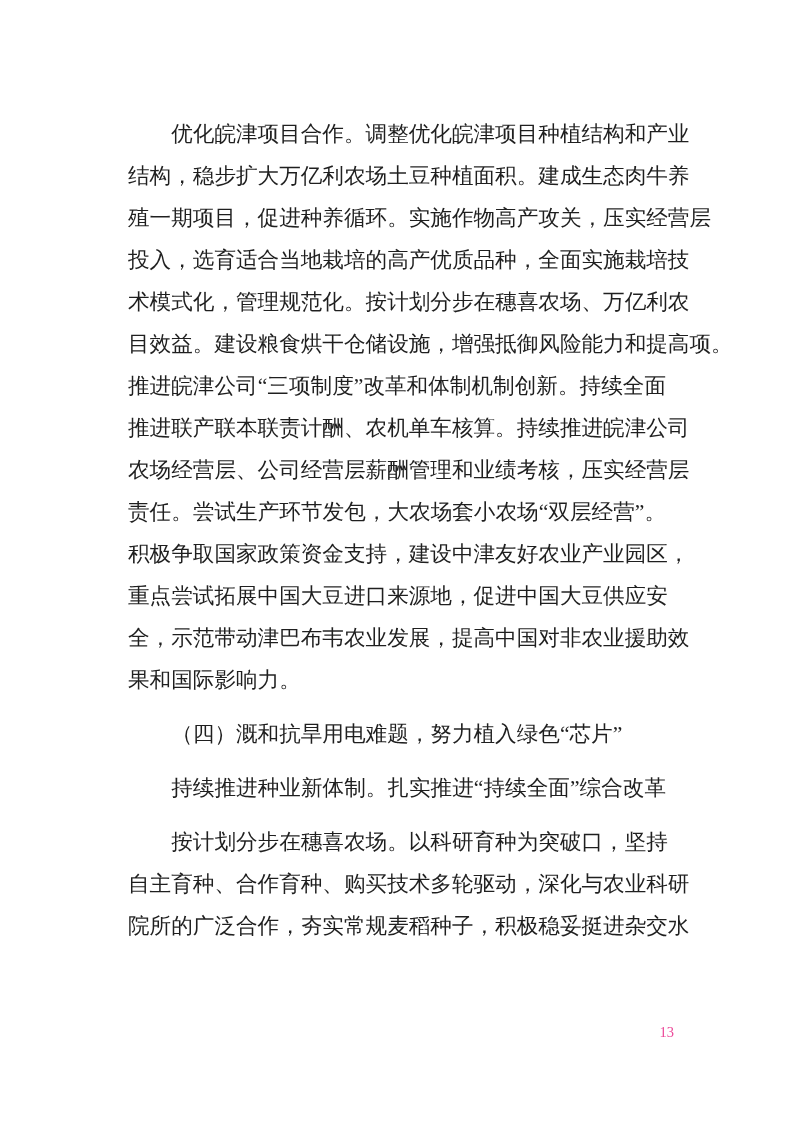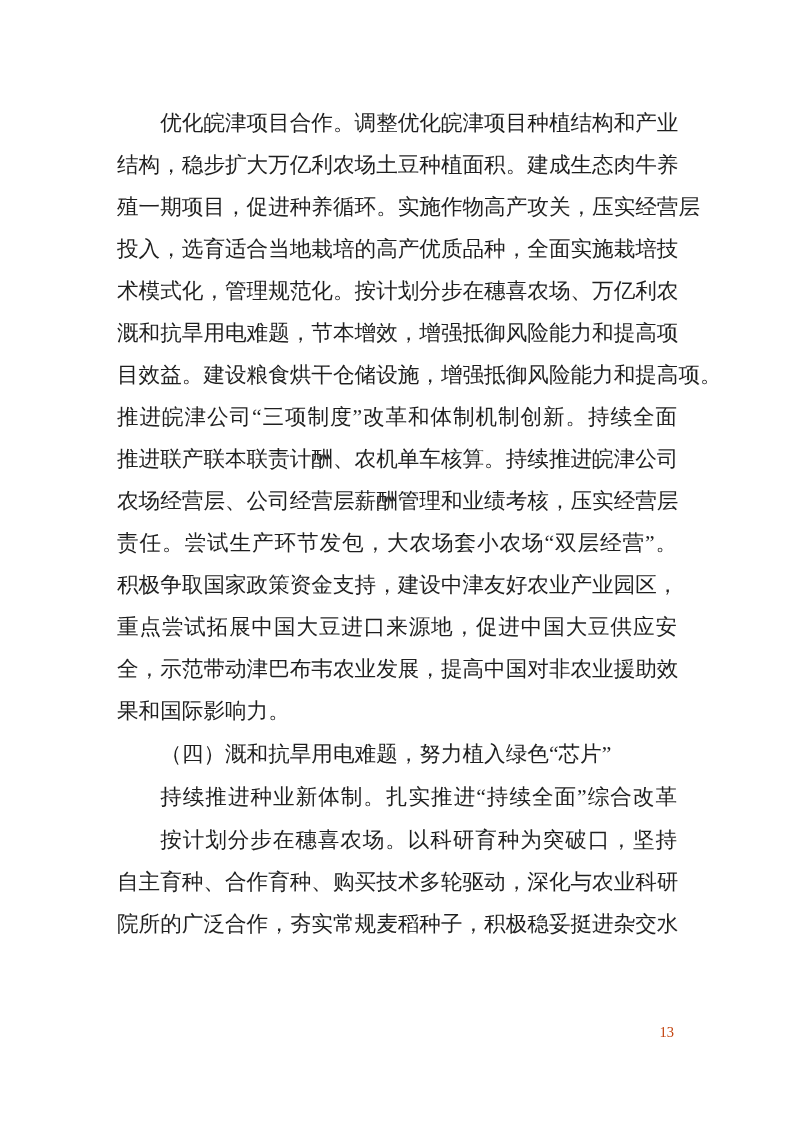--- a/index.html
+++ b/index.html
@@ -13,53 +13,52 @@
     overflow: hidden;
   }
   .textblock {
     position: absolute;
     left: 116px;
     top: 101px;
     width: 562px;
     font-size: 21.6px;
     line-height: 42px;
   }
-  .paragraph { margin: 1px; padding: 0; }
+  .paragraph { margin: 12px; padding: 0; }
   .line {
     height: 42px;
     white-space: nowrap;
     text-align: justify;
     text-align-last: justify;
     text-justify: inter-character;
   }
   .line.first { text-indent: 2em; }
   .line.last  { text-align-last: left; }
   .pagenum {
     position: absolute;
     left: 116px;
     top: 1023px;
     width: 558px;
     text-align: right;
     font-size: 14.5px;
     line-height: 18px;
-    color: #c2410c;
+    color: #ec4899;
   }
 </style>
 </head>
 <body>
 
 <div class="page">
   <div class="textblock">
       <div class="paragraph">
         <div class="line first">优化皖津项目合作。调整优化皖津项目种植结构和产业</div>
         <div class="line">结构，稳步扩大万亿利农场土豆种植面积。建成生态肉牛养</div>
         <div class="line">殖一期项目，促进种养循环。实施作物高产攻关，压实经营层</div>
         <div class="line">投入，选育适合当地栽培的高产优质品种，全面实施栽培技</div>
         <div class="line">术模式化，管理规范化。按计划分步在穗喜农场、万亿利农</div>
-        <div class="line">溉和抗旱用电难题，节本增效，增强抵御风险能力和提高项</div>
         <div class="line">目效益。建设粮食烘干仓储设施，增强抵御风险能力和提高项。</div>
         <div class="line">推进皖津公司“三项制度”改革和体制机制创新。持续全面</div>
         <div class="line">推进联产联本联责计酬、农机单车核算。持续推进皖津公司</div>
         <div class="line">农场经营层、公司经营层薪酬管理和业绩考核，压实经营层</div>
         <div class="line">责任。尝试生产环节发包，大农场套小农场“双层经营”。</div>
         <div class="line">积极争取国家政策资金支持，建设中津友好农业产业园区，</div>
         <div class="line">重点尝试拓展中国大豆进口来源地，促进中国大豆供应安</div>
         <div class="line">全，示范带动津巴布韦农业发展，提高中国对非农业援助效</div>
         <div class="line last">果和国际影响力。</div>
       </div>

